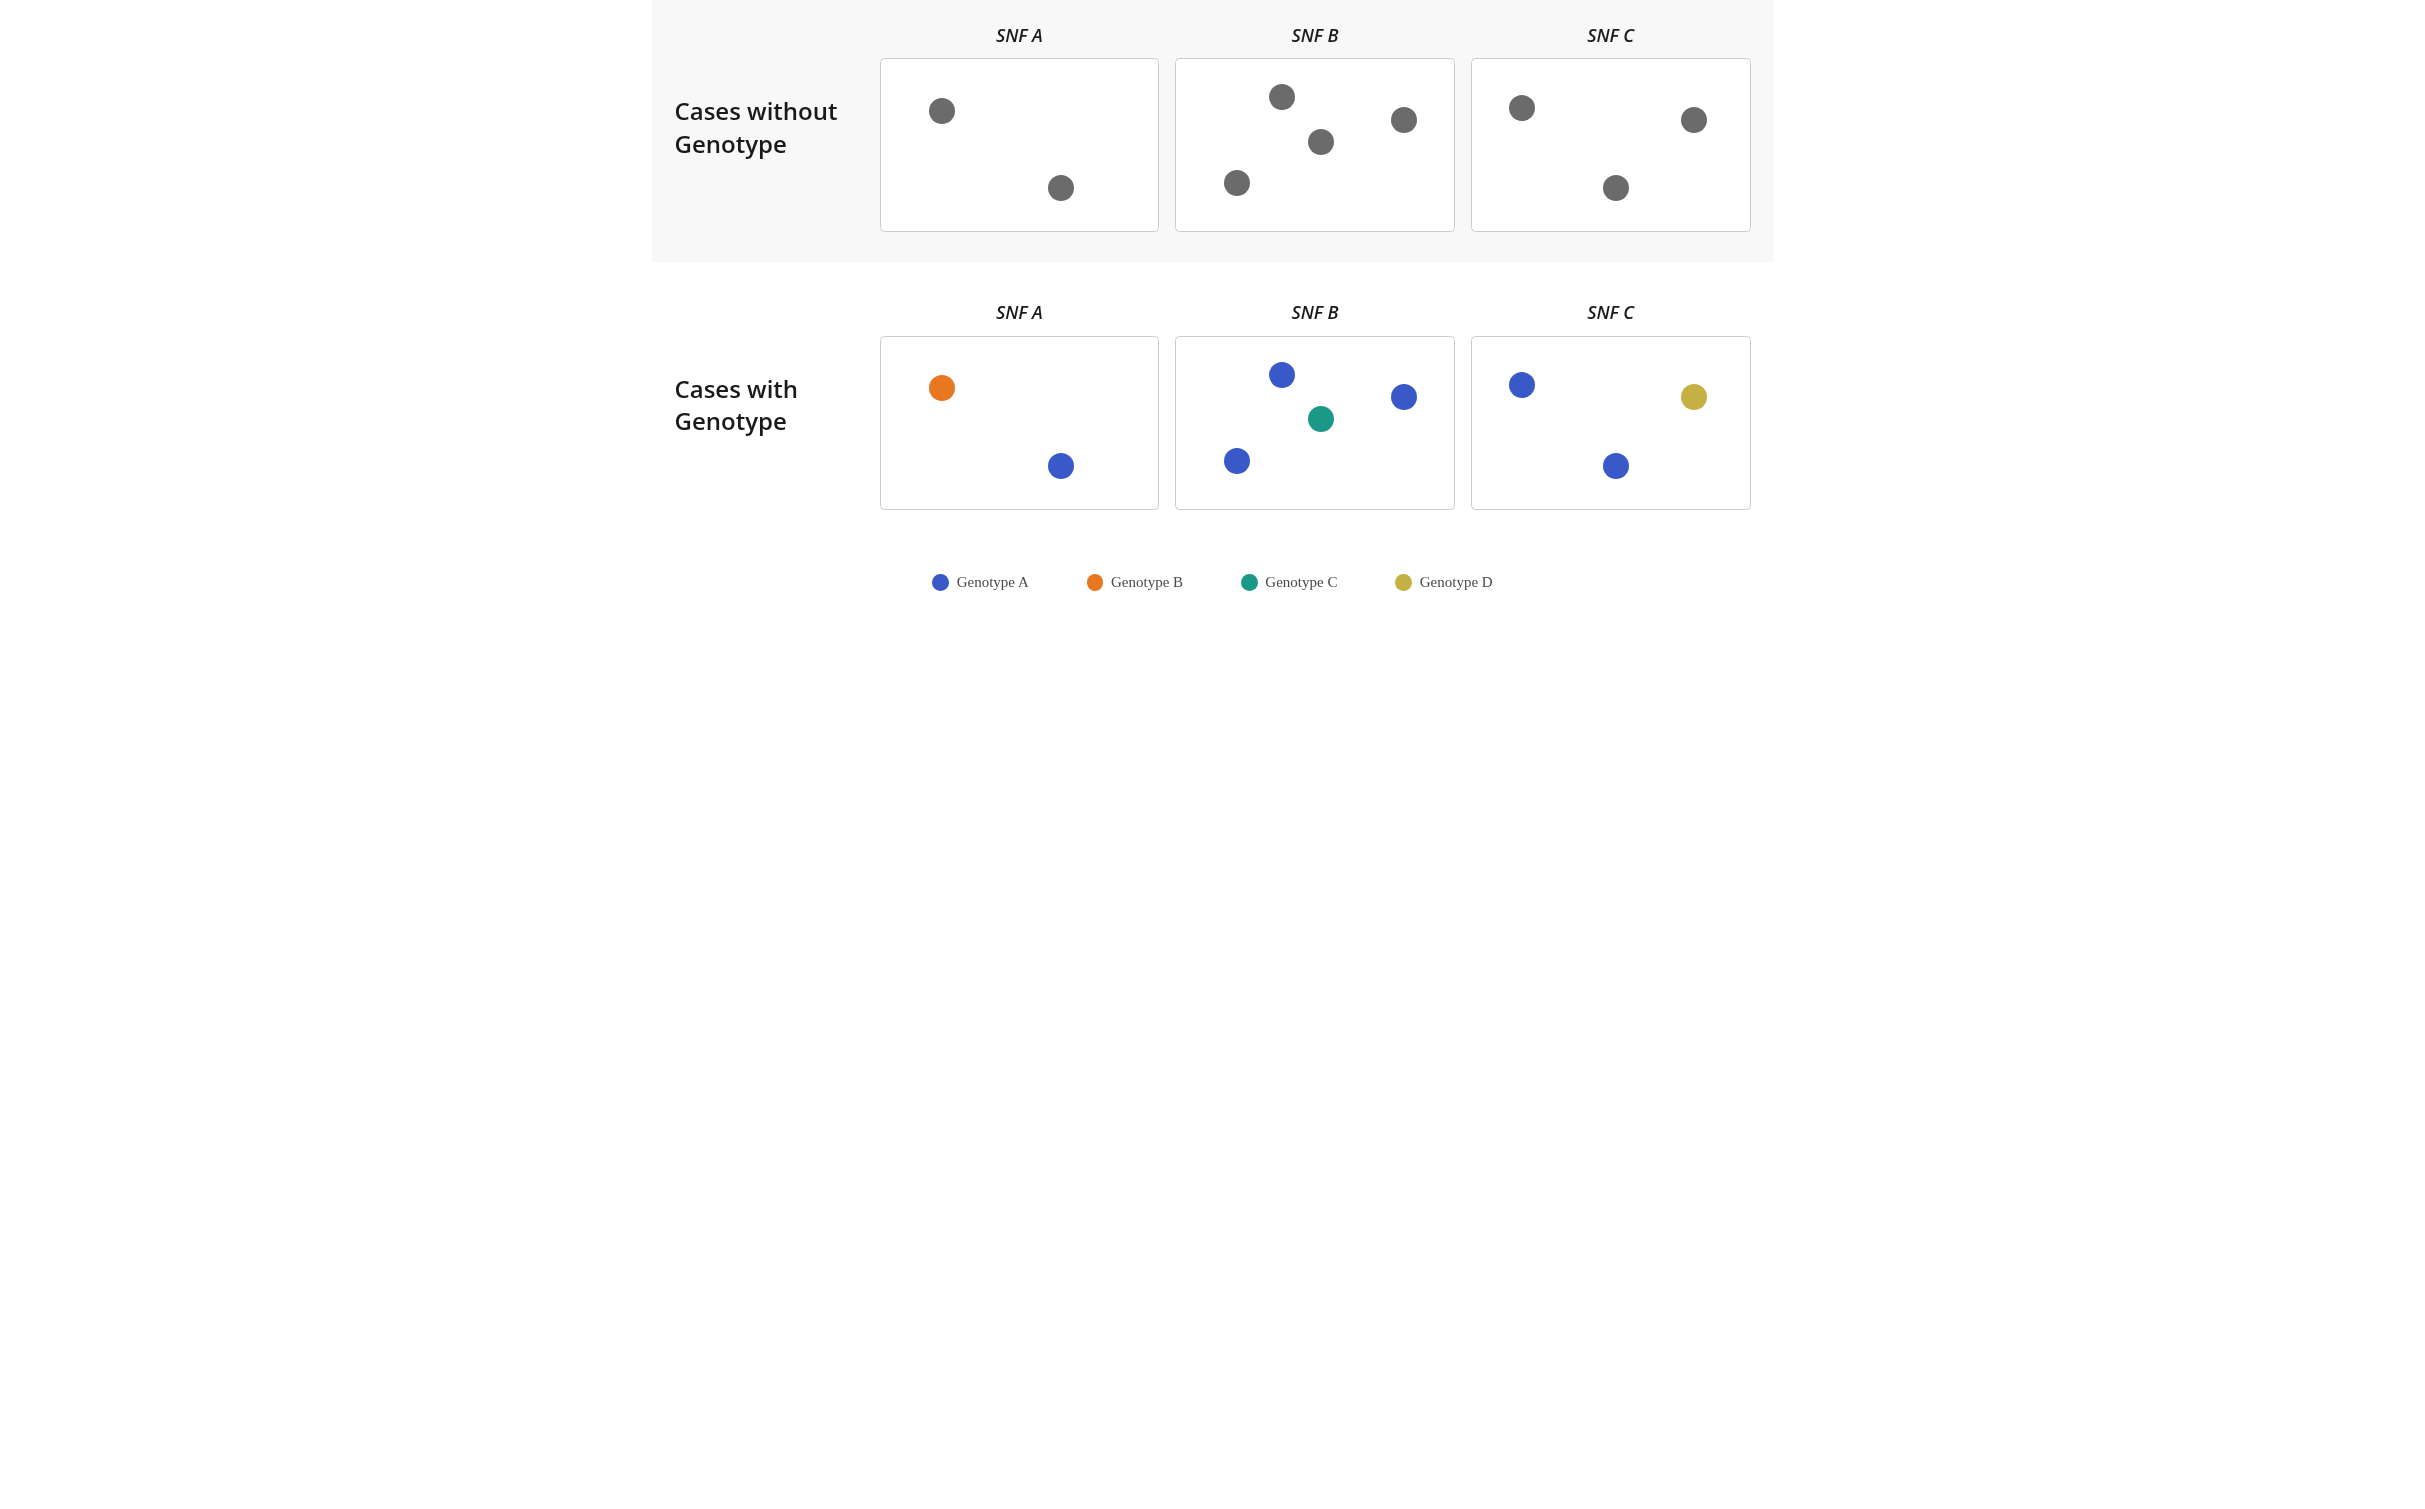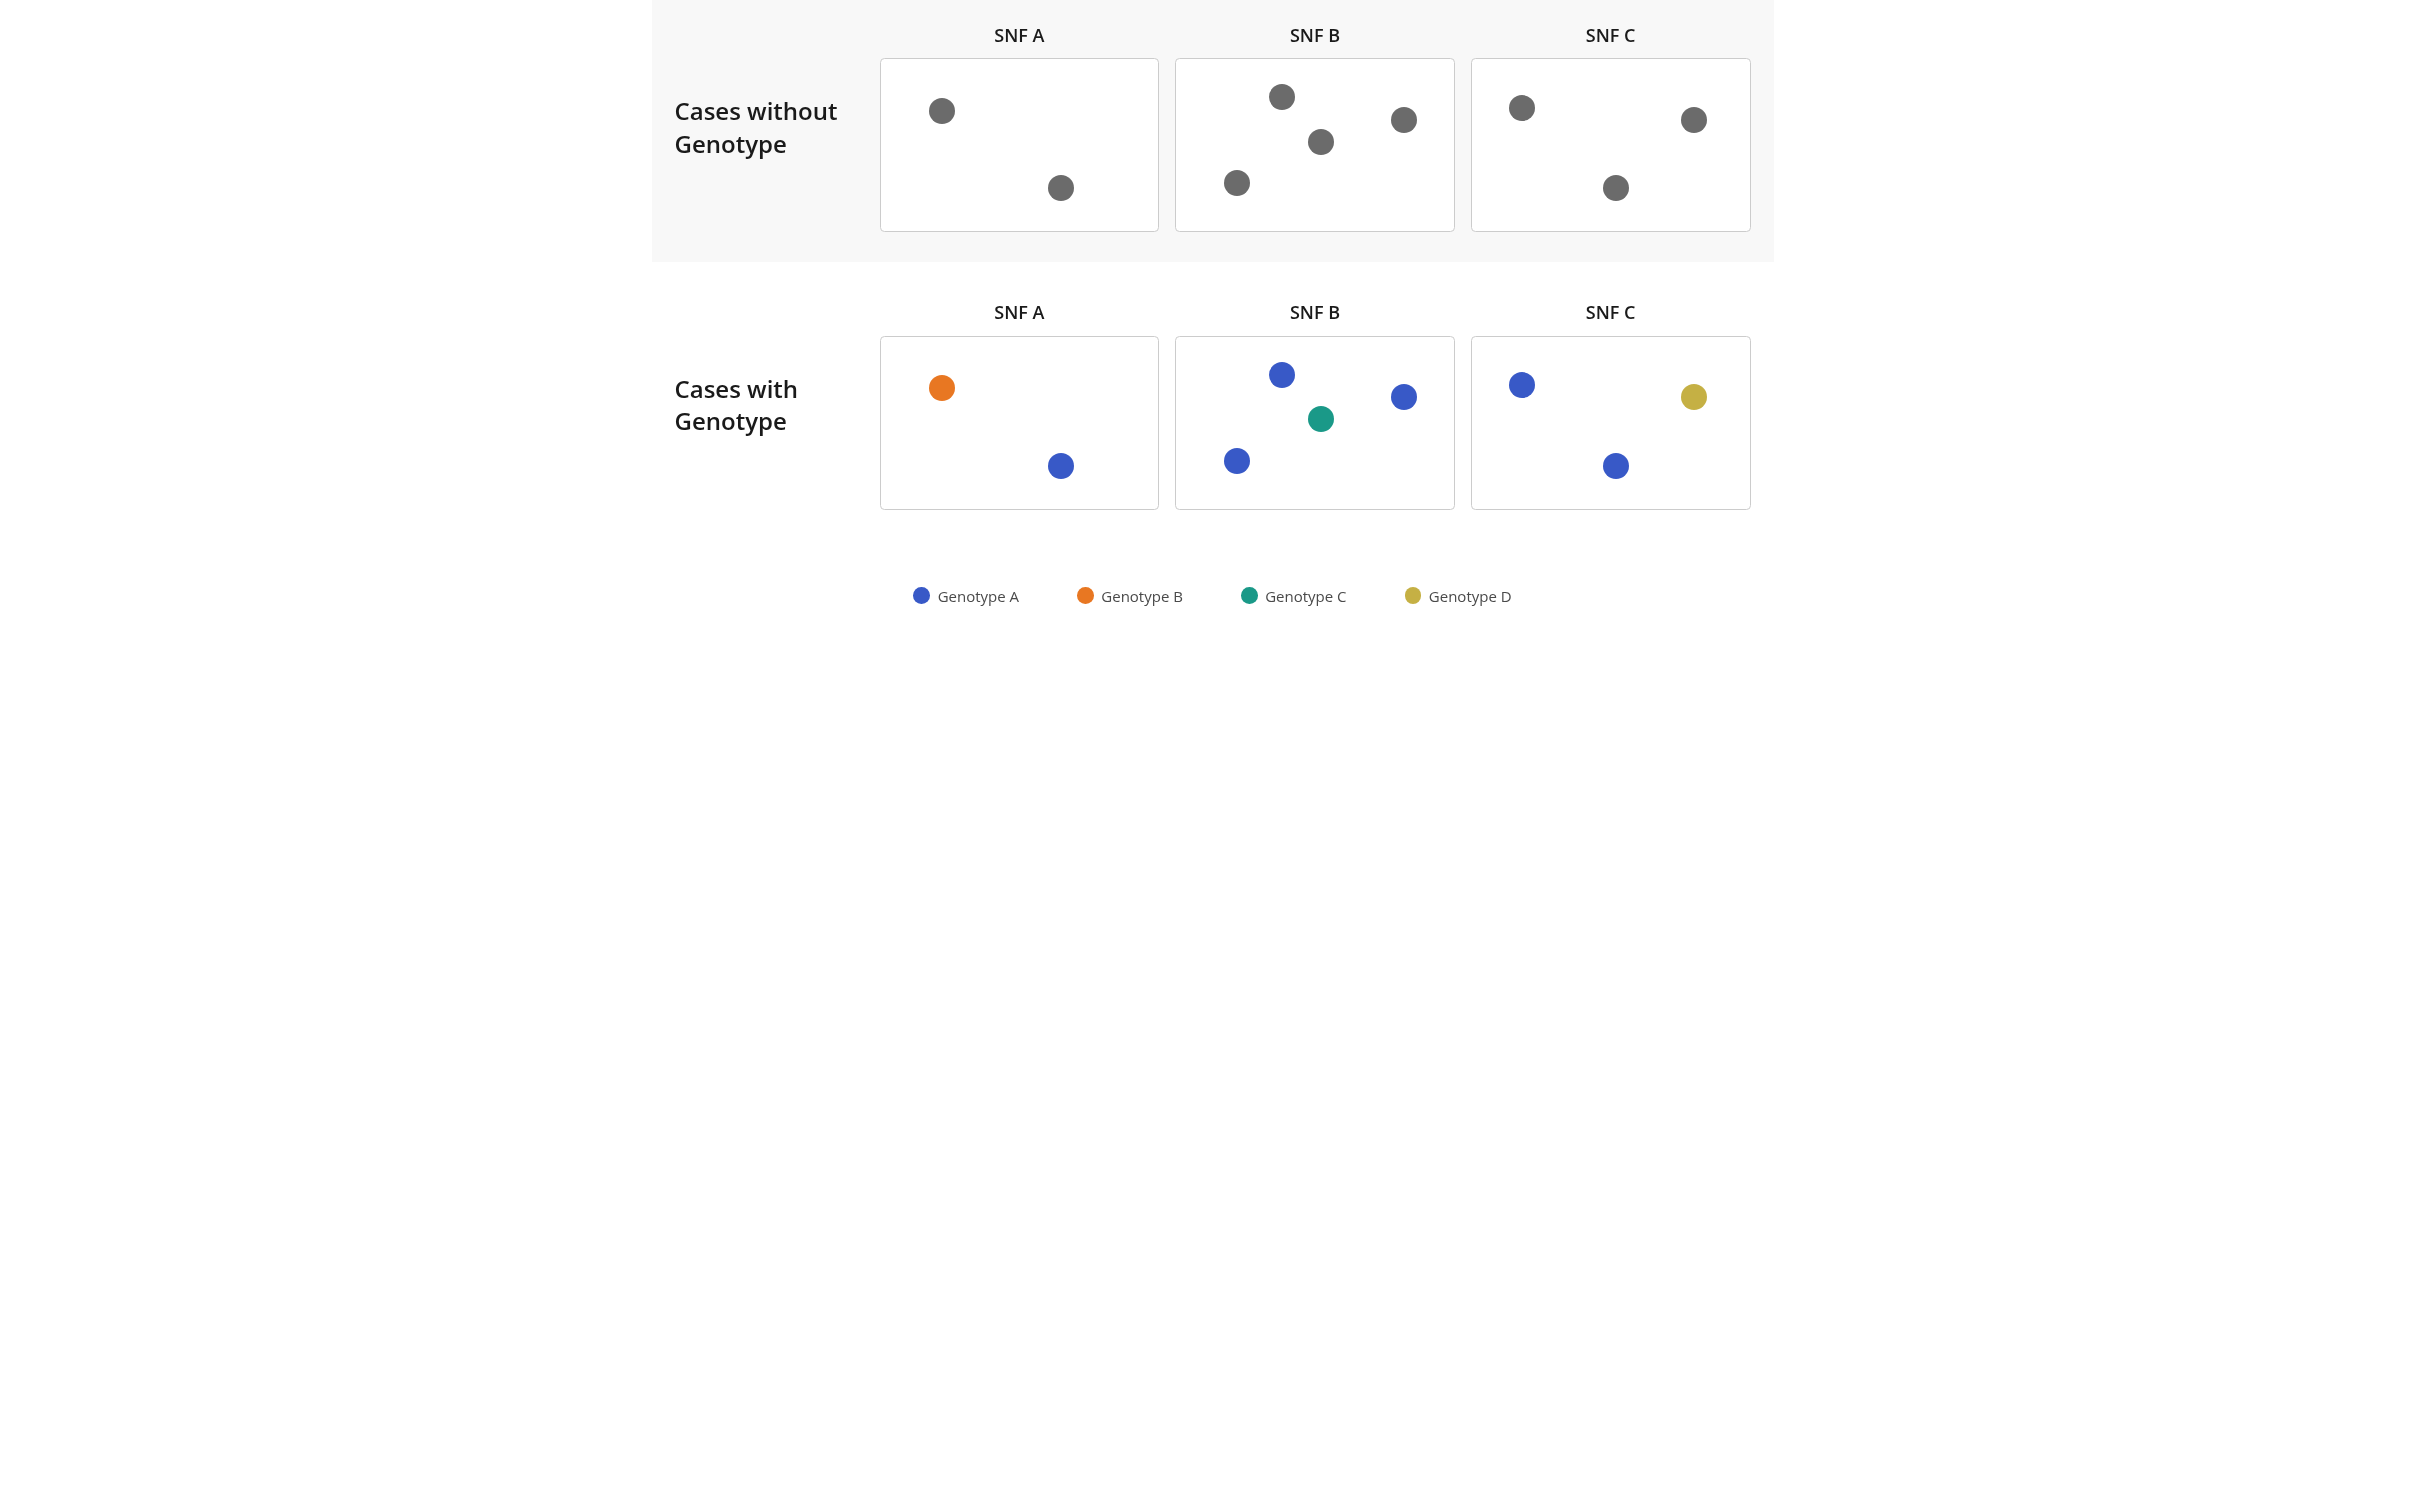--- a/index.html
+++ b/index.html
@@ -41,20 +41,21 @@
       font-weight: 600;
       color: #1a1a1a;
       line-height: 1.35;
       flex-shrink: 0;
     }
     
     .panels-container {
       display: flex;
       gap: 16px;
       flex: 1;
+      font-style: italic;
     }
     
     .panel-wrapper {
       flex: 1;
       display: flex;
       flex-direction: column;
       align-items: center;
     }
     
     .panel-title {
@@ -78,22 +79,23 @@
       width: 26px;
       height: 26px;
       border-radius: 50%;
       transform: translate(-50%, -50%);
     }
     
     .legend-container {
       display: flex;
       justify-content: center;
       gap: 58px;
-      margin-top: 46px;
+      margin-top: 34px;
       padding-bottom: 23px;
+      font-family: Liberation Serif, serif;
     }
     
     .legend-item {
       display: flex;
       align-items: center;
       gap: 7.6px;
     }
     
     .legend-dot {
       width: 16.7px;

